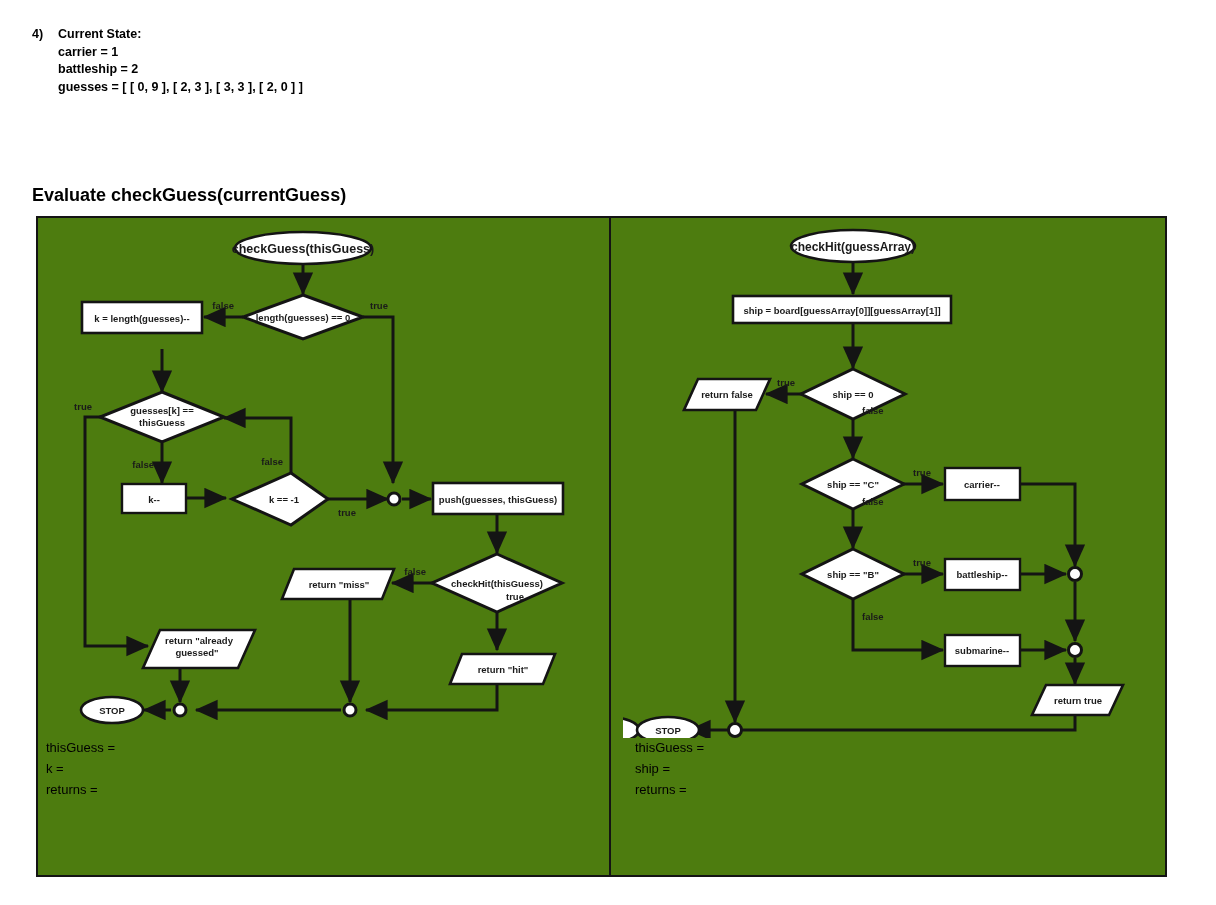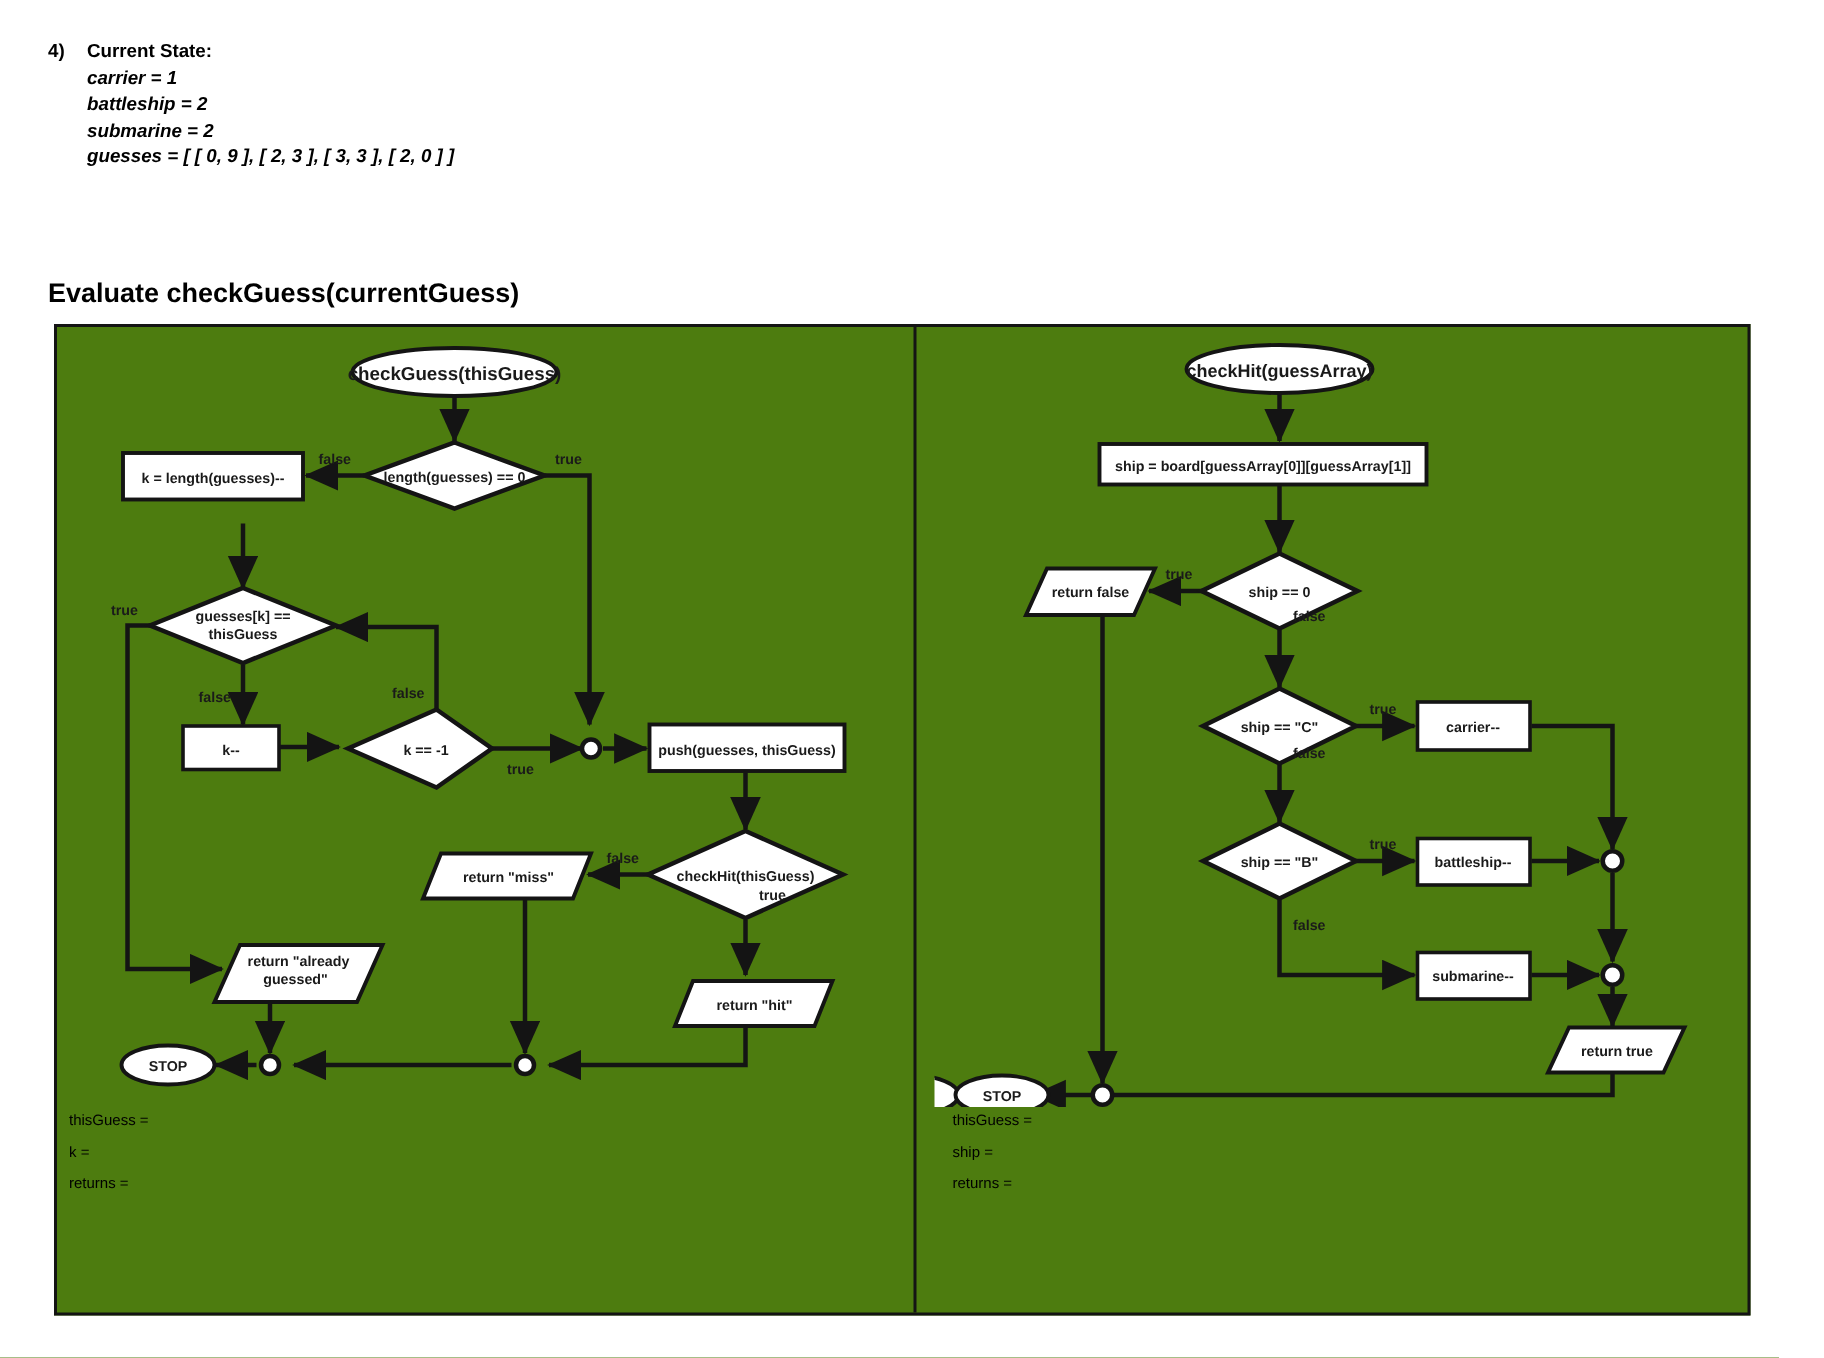--- a/index.html
+++ b/index.html
@@ -13,21 +13,21 @@
   }
   
   .state-block {
     position:absolute;
     left:32px; top:26px;
     font-size:12.5px;
     line-height:17.5px;
   }
   .state-row { display:flex; font-weight:bold; white-space:nowrap; }
   .state-num { width:26px; flex:none; }
-  .state-indent { padding-left:26px; font-weight:bold; white-space:nowrap;font-style:italic; }
+  .state-indent { padding-left:26px; font-weight:bold; white-space:nowrap; }
   .eval-line {
     position:absolute;
     left:32px; top:185px;
     font-size:18px;
     font-weight:bold;
     white-space:nowrap;
   }
   
   .diagram-frame {
     position:absolute;
@@ -42,38 +42,37 @@
     left:571px; top:0;
     width:0; height:100%;
     border-left:2.5px solid #141414;
   }
   .panel { position:absolute; top:0; height:100%; }
   .panel-left  { left:0;     width:571px; }
   .panel-right { left:585px; width:556px; }
   svg { display:block; }
   .legend {
     position:absolute;
-    font-size:10px;
+    font-size:13px;
     line-height:21px;
     white-space:nowrap;
   }
   .legend-left  { left:8px;  top:519px; }
   .legend-right { left:12px; top:519px; }
 </style>
 </head>
 <body>
 
 <div class="state-block">
   <div class="state-row">
     <span class="state-num">4)</span>
     <span>Current State:</span>
   </div>
   <div class="state-indent">carrier = 1</div>
   <div class="state-indent">battleship = 2</div>
-  <div class="state-indent">submarine = 2</div>
   <div class="state-indent">guesses = [ [ 0, 9 ], [ 2, 3 ], [ 3, 3 ], [ 2, 0 ] ]</div>
 </div>
 <div class="eval-line">Evaluate checkGuess(currentGuess)</div>
 
 <div class="diagram-frame">
   <div class="divider"></div>
 
   <div class="panel panel-left">
     <svg width="571" height="520" viewBox="0 0 571 520">
       <defs>

